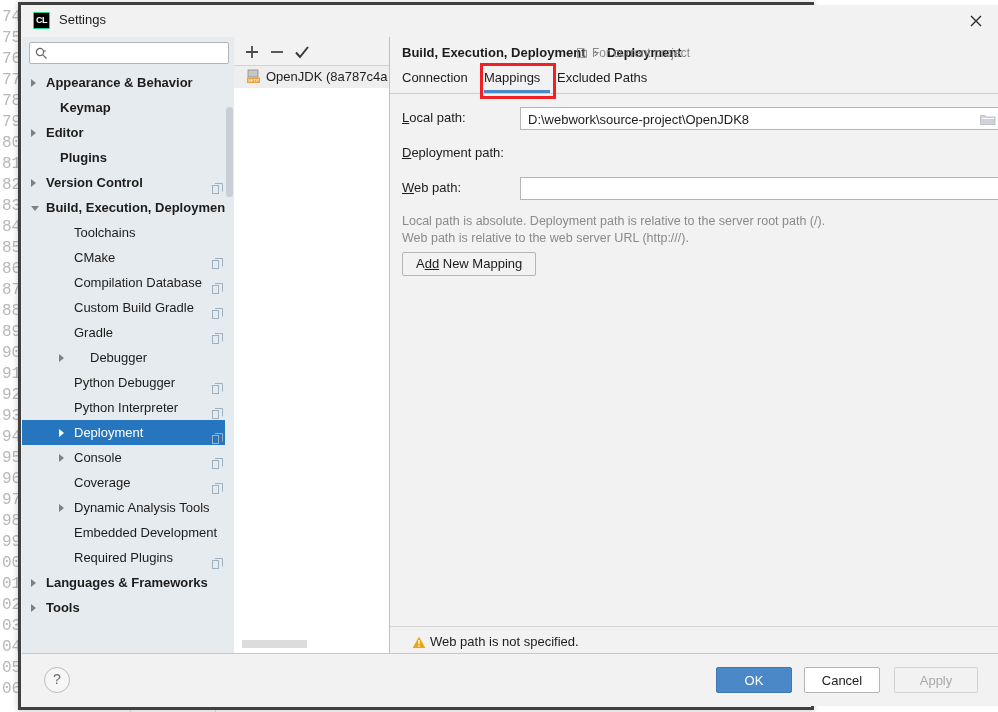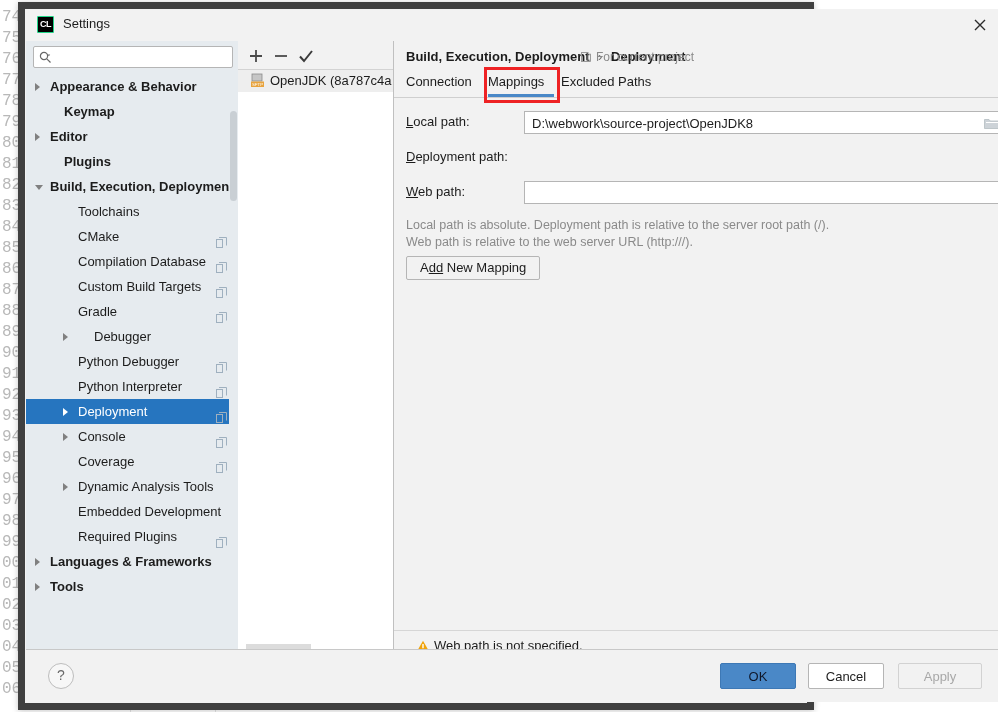--- a/index.html
+++ b/index.html
@@ -33,21 +33,21 @@
     height: 52px;
     background: #e4e4e4;
   }
 
   
   #dialog {
     position: absolute;
     left: 18px; top: 2px;
     width: 796px; height: 708px;
     background: #f2f2f2;
-    border: 7px solid #404040;
+    border: 3px solid #404040;
     box-sizing: border-box;
     box-shadow: 0 1px 6px rgba(0,0,0,0.22);
   }
 
   
   #titlebar {
     position: absolute;
     left: 0; top: 0;
     width: 978px; height: 32px;
     background: #f2f2f2;
@@ -365,21 +365,21 @@
     top: 13px;
     height: 26px;
     border-radius: 2px;
     font-family: "Liberation Sans", sans-serif;
     font-size: 13px;
     cursor: default;
     box-sizing: border-box;
     line-height: 24px;
     text-align: center;
   }
-  #ok-button { right: 208px; width: 76px; background: #4a88c7; border: 1px solid #3d78b5; color: #0f172a; }
+  #ok-button { right: 208px; width: 76px; background: #4a88c7; border: 1px solid #3d78b5; color: #ffffff; }
   #cancel-button { right: 120px; width: 76px; background: #ffffff; border: 1px solid #b5b5b5; color: #1c1c1c; }
   #apply-button { right: 22px; width: 84px; background: #f2f2f2; border: 1px solid #d2d2d2; color: #a8a8a8; }
 </style>
 </head>
 <body>
 
 <div id="backdrop">
   <div class="vline" style="left:130px;"></div>
   <div class="vline" style="left:215px;"></div>
 <div class="gutter-line" style="top: 8px;">74</div>
@@ -450,20 +450,28 @@
           <span class="lbl" style="left: 38px; text-align: center;">Keymap</span>
         </div>
         <div class="tree-row bold">
           <span class="arrow" style="left: 9px;"></span>
           <span class="lbl" style="left: 24px;">Editor</span>
         </div>
         <div class="tree-row bold">
           <span class="lbl" style="left: 38px;">Plugins</span>
         </div>
         <div class="tree-row bold">
+          <span class="arrow" style="left: 9px;"></span>
+          <span class="lbl" style="left: 24px;">Version Control</span>
+          <span class="copy-ico"><svg width="11" height="11" viewBox="0 0 11 11">
+              <rect x="0.5" y="2.5" width="6" height="8" stroke="#9fb0bf" stroke-width="1" fill="none"></rect>
+              <path d="M3,0.5 L10.5,0.5 L10.5,8.5" stroke="#9fb0bf" stroke-width="1" fill="none"></path>
+            </svg></span>
+        </div>
+        <div class="tree-row bold">
           <span class="arrow open" style="left: 9px;"></span>
           <span class="lbl" style="left: 24px;">Build, Execution, Deployment</span>
         </div>
         <div class="tree-row">
           <span class="lbl" style="left: 52px;">Toolchains</span>
         </div>
         <div class="tree-row">
           <span class="lbl" style="left: 52px;">CMake</span>
           <span class="copy-ico"><svg width="11" height="11" viewBox="0 0 11 11">
               <rect x="0.5" y="2.5" width="6" height="8" stroke="#9fb0bf" stroke-width="1" fill="none"></rect>
@@ -471,21 +479,21 @@
             </svg></span>
         </div>
         <div class="tree-row">
           <span class="lbl" style="left: 52px;">Compilation Database</span>
           <span class="copy-ico"><svg width="11" height="11" viewBox="0 0 11 11">
               <rect x="0.5" y="2.5" width="6" height="8" stroke="#9fb0bf" stroke-width="1" fill="none"></rect>
               <path d="M3,0.5 L10.5,0.5 L10.5,8.5" stroke="#9fb0bf" stroke-width="1" fill="none"></path>
             </svg></span>
         </div>
         <div class="tree-row">
-          <span class="lbl" style="left: 52px;">Custom Build Targets</span>
+          <span class="lbl" style="left: 52px;">Custom Build Gradle</span>
           <span class="copy-ico"><svg width="11" height="11" viewBox="0 0 11 11">
               <rect x="0.5" y="2.5" width="6" height="8" stroke="#9fb0bf" stroke-width="1" fill="none"></rect>
               <path d="M3,0.5 L10.5,0.5 L10.5,8.5" stroke="#9fb0bf" stroke-width="1" fill="none"></path>
             </svg></span>
         </div>
         <div class="tree-row">
           <span class="lbl" style="left: 52px;">Gradle</span>
           <span class="copy-ico"><svg width="11" height="11" viewBox="0 0 11 11">
               <rect x="0.5" y="2.5" width="6" height="8" stroke="#9fb0bf" stroke-width="1" fill="none"></rect>
               <path d="M3,0.5 L10.5,0.5 L10.5,8.5" stroke="#9fb0bf" stroke-width="1" fill="none"></path>

